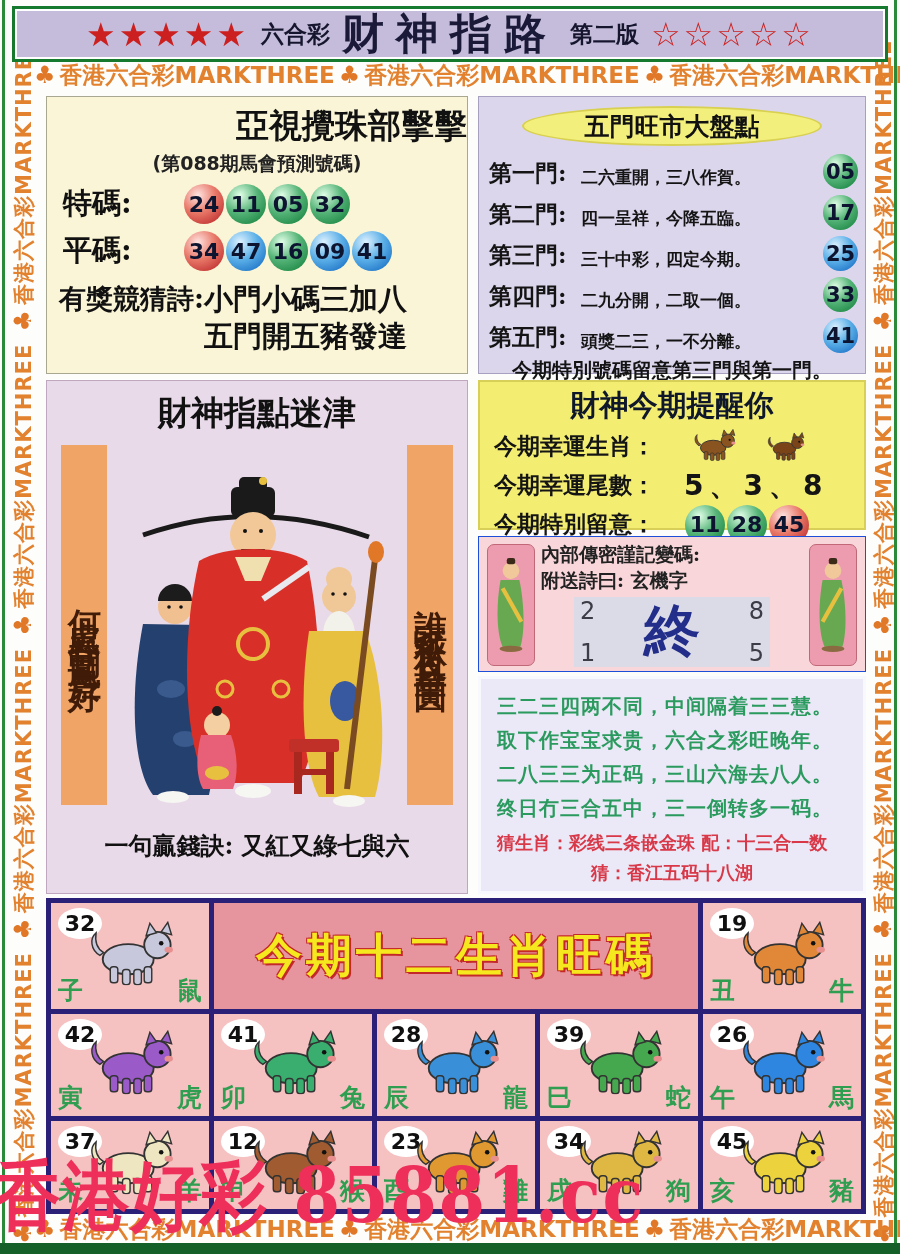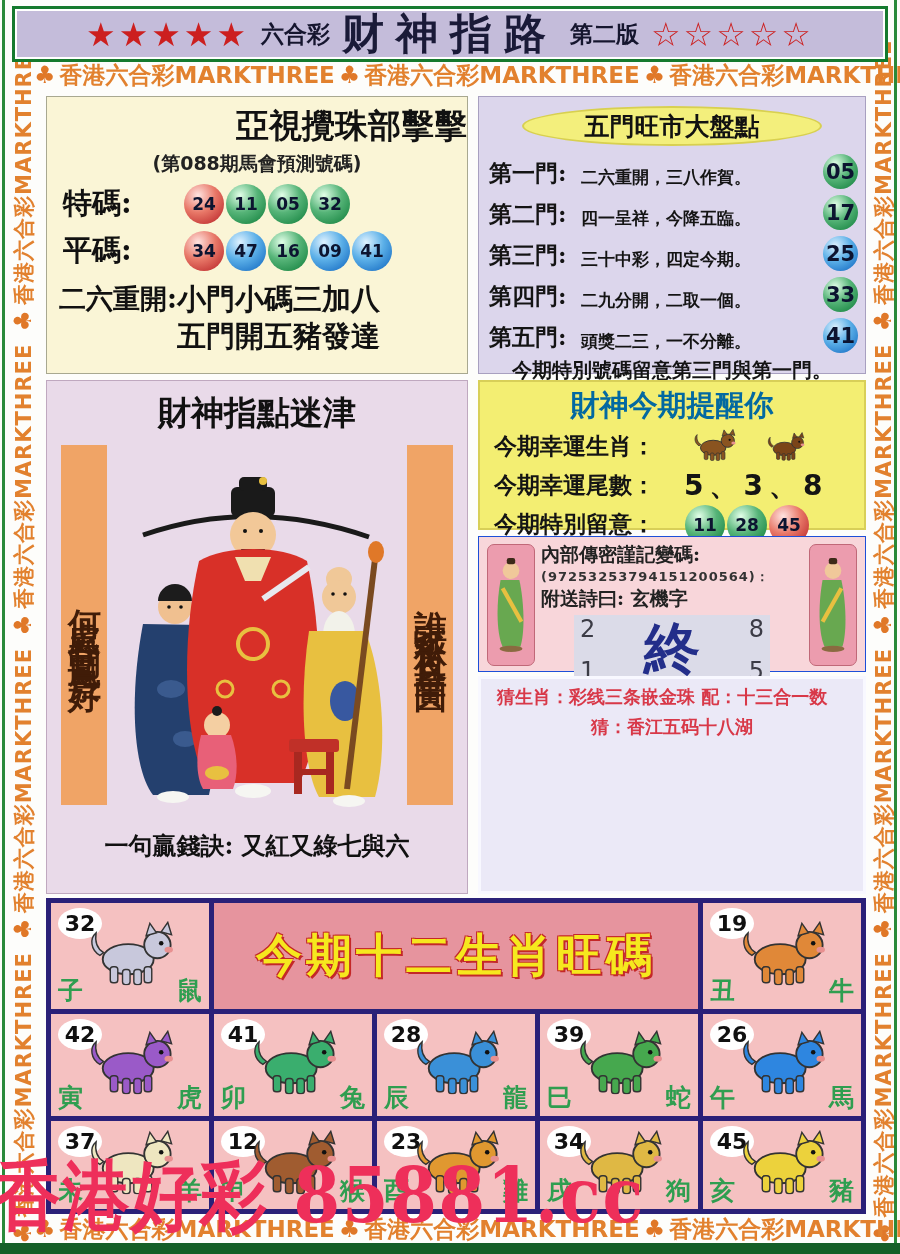--- a/index.html
+++ b/index.html
@@ -36,21 +36,21 @@
   .p-predict{left:46px;top:96px;width:422px;height:278px;background:#faf5d6;border:1px solid #a8a890;}
   .pp-title{text-align:right;font-size:33px;font-weight:bold;color:#111;margin-top:7px;font-family:"DejaVu Serif",serif;}
   .pp-sub{text-align:center;font-size:19px;font-weight:bold;color:#222;margin-top:2px;}
   .pp-row{display:flex;align-items:center;margin:7px 0 0 16px;gap:20px;}
   .pp-label{font-size:29px;font-weight:bold;color:#111;width:100px;font-family:"DejaVu Serif",serif;}
   .pp-poem{display:flex;margin:10px 0 0 12px;}
   .pp-poem-label{font-size:27px;font-weight:bold;color:#111;font-family:"DejaVu Serif",serif;}
   .pp-poem-lines{font-size:29px;font-weight:bold;color:#111;line-height:37px;font-family:"DejaVu Serif",serif;}
 
   .ball{display:inline-flex;width:40px;height:40px;border-radius:50%;align-items:center;justify-content:center;
-        font-size:17px;font-weight:bold;color:#0c1430;margin:0 1px;flex:none;}
+        font-size:22px;font-weight:bold;color:#0c1430;margin:0 1px;flex:none;}
   .ball.red{background:radial-gradient(circle at 35% 28%,#ffe3e0 0%,#e87868 45%,#c23434 85%);}
   .ball.green{background:radial-gradient(circle at 35% 28%,#e2ffe8 0%,#56b478 45%,#1f8a48 85%);}
   .ball.blue{background:radial-gradient(circle at 35% 28%,#dff2ff 0%,#5cb0e8 45%,#2076c8 85%);}
   .ball.sm{width:35px;height:35px;font-size:21px;}
 
   
   .p-doors{left:478px;top:96px;width:388px;height:278px;background:#dcd6ec;border:1px solid #a8a0c0;}
   .oval-title{width:296px;height:36px;margin:9px auto 4px auto;background:#f3ef7c;border:2px solid #d8d050;
               border-radius:50%;display:flex;align-items:center;justify-content:center;
               font-size:25px;font-weight:bold;color:#111;font-family:"DejaVu Serif",serif;}
@@ -66,21 +66,21 @@
            display:flex;align-items:center;justify-content:center;
            writing-mode:vertical-rl;text-orientation:upright;
            font-size:33px;font-weight:bold;color:#401c08;letter-spacing:12px;font-family:"DejaVu Serif",serif;}
   .couplet-l{left:14px;} .couplet-r{right:14px;}
   .god-art{position:absolute;left:66px;top:58px;width:290px;height:372px;}
   .win-line{position:absolute;bottom:31px;width:100%;text-align:center;font-size:24px;font-weight:bold;
             color:#111;font-family:"DejaVu Serif",serif;}
 
   
   .p-remind{left:478px;top:380px;width:388px;height:150px;background:#f3ee72;border:2px solid #d8cf58;}
-  .pr-title{text-align:center;font-size:29px;font-weight:bold;color:#0369a1;margin-top:4px;font-family:"DejaVu Serif",serif;}
+  .pr-title{text-align:center;font-size:29px;font-weight:bold;color:#0f172a;margin-top:4px;font-family:"DejaVu Serif",serif;}
   .pr-row{display:flex;align-items:center;margin:2px 0 0 14px;height:37px;}
   .pr-label{font-size:23px;font-weight:bold;color:#141414;width:190px;flex:none;font-family:"DejaVu Serif",serif;}
   .pr-tails{font-size:28px;font-weight:bold;color:#141414;letter-spacing:6px;}
   .lucky-ic{display:inline-flex;align-items:flex-end;gap:26px;margin-left:8px;}
 
   
   .p-secret{left:478px;top:536px;width:388px;height:136px;background:#f8d6da;border:1px solid #1d4ed8;}
   .card{position:absolute;top:7px;width:46px;height:120px;background:#ec9cae;border:1px solid #c06878;border-radius:7px;
         display:flex;align-items:center;justify-content:center;}
   .card-l{left:8px;} .card-r{right:8px;}
@@ -145,21 +145,21 @@
     <div class="pp-sub">(第088期馬會預測號碼)</div>
     <div class="pp-row">
       <span class="pp-label">特碼:</span>
       <span id="spec-balls"><span class="ball red">24</span><span class="ball green">11</span><span class="ball green">05</span><span class="ball green">32</span></span>
     </div>
     <div class="pp-row">
       <span class="pp-label">平碼:</span>
       <span id="norm-balls"><span class="ball red">34</span><span class="ball blue">47</span><span class="ball green">16</span><span class="ball blue">09</span><span class="ball blue">41</span></span>
     </div>
     <div class="pp-poem">
-      <span class="pp-poem-label">二六重開:</span>
+      <span class="pp-poem-label">有獎競猜詩:</span>
       <span class="pp-poem-lines">
         <div>小門小碼三加八</div>
         <div>五門開五豬發達</div>
       </span>
     </div>
   </div>
 
   <div class="panel p-doors">
     <div class="oval-title">五門旺市大盤點</div>
     <div id="door-rows">
@@ -307,36 +307,41 @@
       <svg width="38" height="96" viewBox="0 0 36 92">
         <circle cx="18" cy="13" r="8" fill="#f0c89a"></circle>
           <rect x="14" y="1" width="8" height="6" rx="2" fill="#3c2a18"></rect>
         <path d="M8,22 C3,50 5,76 10,86 L27,86 C32,70 30,40 26,22 Z" fill="#68a850"></path>
         <path d="M26,30 L8,62" stroke="#e8c040" stroke-width="4"></path>
         <ellipse cx="18" cy="88" rx="11" ry="3" fill="#8a6a40"></ellipse>
       </svg>
     </div>
     <div class="ps-mid">
       <div class="ps-l1">內部傳密謹記變碼:</div>
-      <div class="ps-l2">(97253253794151200564)：</div>
       <div class="ps-l3">
         <span>附送詩曰:</span>
         <span>玄機字</span>
       </div>
       <div class="char-box">
         <span class="cnum cnum-tl">2</span>
         <span class="cnum cnum-tr">8</span>
         <span class="cnum cnum-bl">1</span>
         <span class="cnum cnum-br">5</span>
         <span class="big-char">終</span>
       </div>
     </div>
   </div>
 
   <div class="panel p-poem">
+    <div id="poem-lines">
+        <div class="poem-line">三二三四两不同，中间隔着三三慧。</div>
+        <div class="poem-line">取下作宝宝求贵，六合之彩旺晚年。</div>
+        <div class="poem-line">二八三三为正码，三山六海去八人。</div>
+        <div class="poem-line">终日冇三合五中，三一倒转多一码。</div>
+      </div>
     <div class="red-line">猜生肖：彩线三条嵌金珠  配：十三合一数</div>
     <div class="red-line red-line2">猜：香江五码十八湖</div>
   </div>
 
   <div class="grid" id="zodiac-grid">
       <div class="zcell">
         <span class="num-oval">32</span>
         <span class="zanimal"><svg width="96" height="66" viewBox="0 0 100 70">
             <path d="M14,38 C4,32 3,20 10,14 C8,26 13,32 18,35 Z" fill="#c8c8dc" stroke="#333" stroke-width="1.5"></path>
             <ellipse cx="44" cy="42" rx="27" ry="16" fill="#c8c8dc" stroke="#333" stroke-width="2"></ellipse>

